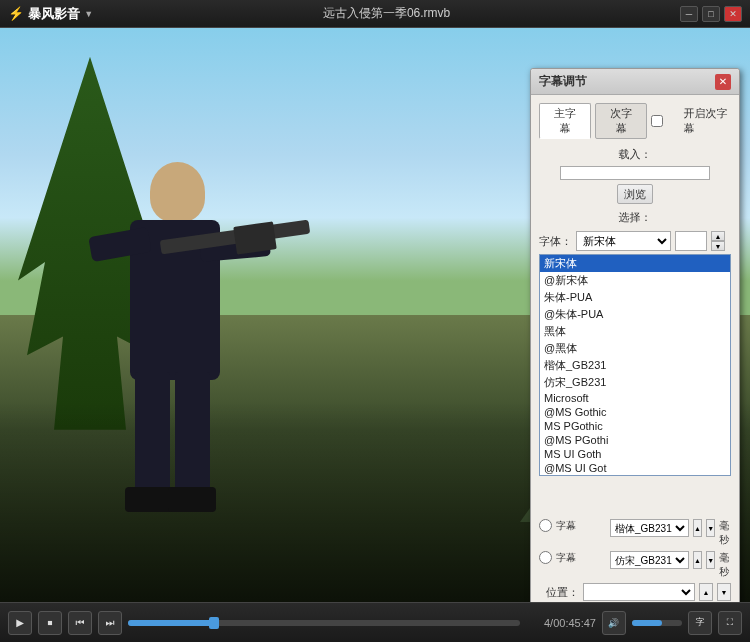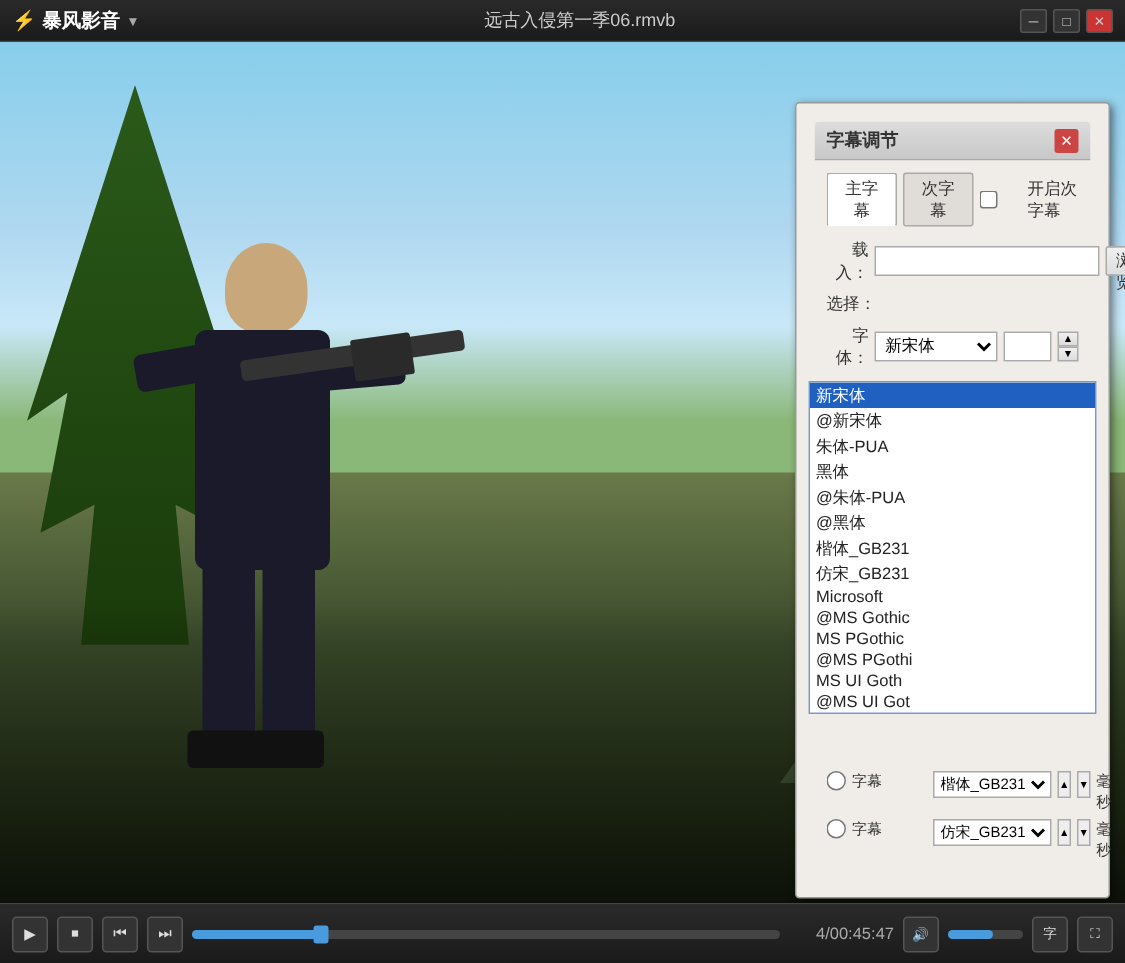--- a/index.html
+++ b/index.html
@@ -28,21 +28,21 @@
       width: 750px; height: 574px; background: #1a1a1a; position: relative; overflow: hidden;
     }
     
     .sky { position: absolute; top: 0; left: 0; width: 100%; height: 55%; background: linear-gradient(180deg, #87CEEB 0%, #b0d8f0 40%, #c8e8f8 60%, #8ab878 80%); }
     .ground { position: absolute; bottom: 0; left: 0; width: 100%; height: 50%; background: linear-gradient(180deg, #6a7a4a 0%, #3a4a2a 40%, #2a3a1a 100%); }
 
     
     #subtitle-panel {
       position: absolute; top: 40px; right: 10px;
       width: 210px; background: #f0ede8; border: 1px solid #999;
-      border-radius: 3px; padding: 12px;
+      border-radius: 3px; padding: 0;
       box-shadow: 2px 2px 6px rgba(0,0,0,0.5);
       z-index: 100;
     }
     #subtitle-panel .panel-titlebar {
       background: linear-gradient(to bottom, #ddd, #c8c8c8);
       padding: 4px 8px; display: flex; align-items: center; justify-content: space-between;
       border-bottom: 1px solid #aaa; border-radius: 3px 3px 0 0;
     }
     #subtitle-panel .panel-title { font-size: 12px; color: #333; font-weight: bold; }
     #subtitle-panel .panel-close {
@@ -55,21 +55,21 @@
     .tab-row { display: flex; align-items: center; gap: 4px; margin-bottom: 8px; }
     .tab-btn {
       padding: 2px 10px; border: 1px solid #aaa; background: #e0ddd8; border-radius: 2px;
       font-size: 11px; color: #333; cursor: pointer;
     }
     .tab-btn.active { background: #fff; border-bottom: 1px solid #fff; }
     .tab-checkbox { display: flex; align-items: center; gap: 20px; margin-left: auto; font-size: 11px; color: #333; }
     .tab-checkbox input { width: 12px; height: 12px; }
 
     
-    .form-row { display: flex; align-items: center; margin-bottom: 6px; gap: 4px; }
+    .form-row { display: flex; align-items: center; margin-bottom: 6px; gap: 4px; flex-direction: column; }
     .form-label { font-size: 11px; color: #333; min-width: 28px; text-align: right; }
     .form-input {
       flex: 1; height: 20px; border: 1px solid #aaa; background: #fff;
       font-size: 11px; padding: 0 3px;
     }
     .form-browse {
       padding: 1px 6px; height: 20px; border: 1px solid #aaa; background: linear-gradient(to bottom, #f0f0f0, #ddd);
       font-size: 11px; cursor: pointer; color: #333; border-radius: 2px;
     }
     .form-select {
@@ -245,22 +245,22 @@
           <div class="spin-btn">▲</div>
           <div class="spin-btn">▼</div>
         </div>
       </div>
 
       <div id="font-dropdown">
 
       <div class="dd-item selected">新宋体</div>
           <div class="dd-item">@新宋体</div>
           <div class="dd-item">朱体-PUA</div>
+          <div class="dd-item">@朱体-PUA</div>
           <div class="dd-item">黑体</div>
-          <div class="dd-item">@朱体-PUA</div>
           <div class="dd-item">@黑体</div>
           <div class="dd-item">楷体_GB231</div>
           <div class="dd-item">仿宋_GB231</div>
           <div class="dd-item">Microsoft</div>
           <div class="dd-item">@MS Gothic</div>
           <div class="dd-item">MS PGothic</div>
           <div class="dd-item">@MS PGothi</div>
           <div class="dd-item">MS UI Goth</div>
           <div class="dd-item">@MS UI Got</div>
         </div>
@@ -282,20 +282,26 @@
           <span class="section-label">字幕</span>
           <select class="section-select">
             <option>仿宋_GB231</option>
           </select>
           <div class="section-spin">▲</div>
           <div class="section-spin">▼</div>
           <span class="section-unit">毫秒</span>
         </div>
 
 
+        <div class="dp-row">
+          <span class="dp-label">位置：</span>
+          <select class="dp-select"></select>
+          <div class="section-spin">▲</div>
+          <div class="section-spin">▼</div>
+        </div>
       </div>
     </div>
   </div>
 </div>
 
 <div id="bottom-bar">
   <div class="ctrl-btn" style="font-size:10px;">▶</div>
   <div class="ctrl-btn" style="font-size:10px;">⏹</div>
   <div class="ctrl-btn" style="font-size:10px;">⏮</div>
   <div class="ctrl-btn" style="font-size:10px;">⏭</div>

